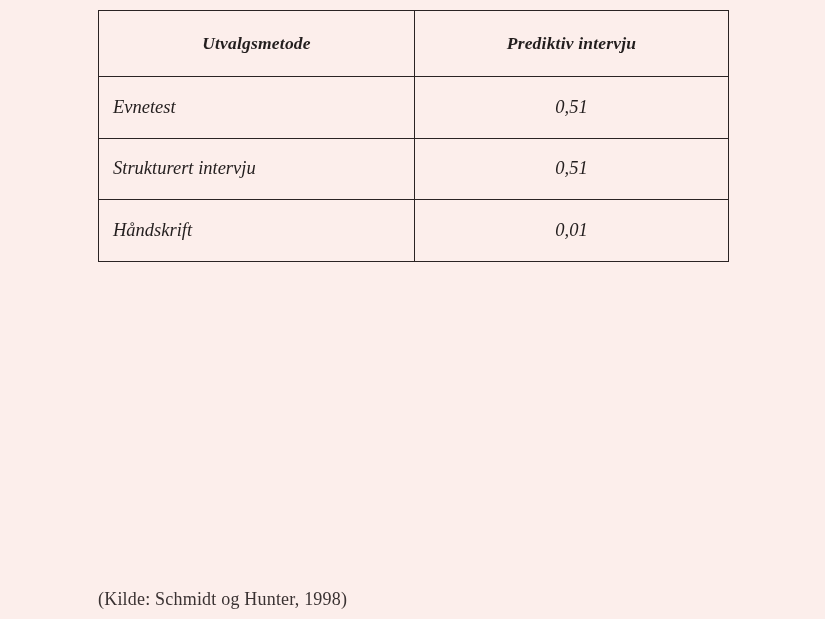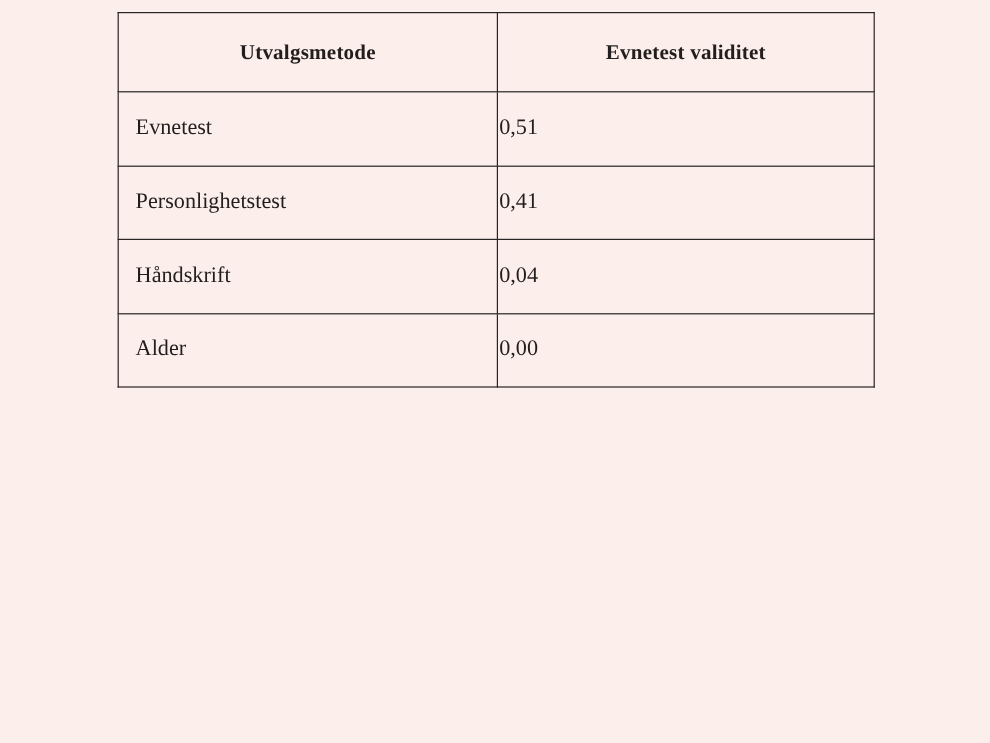--- a/index.html
+++ b/index.html
@@ -28,38 +28,39 @@
     width: 630px;
     border-collapse: collapse;
     table-layout: fixed;
   }
   table.validity-table th,
   table.validity-table td {
     border: 1.6px solid #2a2323;
     background: #fceeeb;
     vertical-align: middle;
     box-sizing: border-box;
+    font-style: italic;
   }
   table.validity-table th {
     height: 66px;
     font-size: 17.5px;
     font-weight: bold;
     text-align: center;
     letter-spacing: 0.2px;
   }
   table.validity-table td {
     height: 61.5px;
     font-size: 18.5px;
   }
   td.method-cell {
     text-align: left;
     padding-left: 14px;
   }
   td.validity-cell {
-    text-align: left;
+    text-align: center;
   }
   col.c-method { width: 316px; }
   col.c-validity { width: 314px; }
   .source-caption {
     position: absolute;
     left: 98px;
     top: 589px;
     font-size: 18px;
     color: #3a3232;
     letter-spacing: 0.2px;
@@ -71,37 +72,34 @@
 <div class="stage">
 
   <table class="validity-table">
     <colgroup>
       <col class="c-method">
       <col class="c-validity">
     </colgroup>
     <thead>
       <tr>
         <th>Utvalgsmetode</th>
-        <th>Evnetest validitet</th>
+        <th>Prediktiv intervju</th>
       </tr>
     </thead>
     <tbody>
       <tr>
         <td class="method-cell">Evnetest</td>
         <td class="validity-cell">0,51</td>
       </tr>
       <tr>
-        <td class="method-cell">Personlighetstest</td>
-        <td class="validity-cell">0,41</td>
+        <td class="method-cell">Strukturert intervju</td>
+        <td class="validity-cell">0,51</td>
       </tr>
       <tr>
         <td class="method-cell">Håndskrift</td>
-        <td class="validity-cell">0,04</td>
-      </tr>
-      <tr>
-        <td class="method-cell">Alder</td>
-        <td class="validity-cell">0,00</td>
+        <td class="validity-cell">0,01</td>
       </tr>
     </tbody>
   </table>
 
+  <div class="source-caption">(Kilde: Schmidt og Hunter, 1998)</div>
 
 </div>
 
 </body></html>

